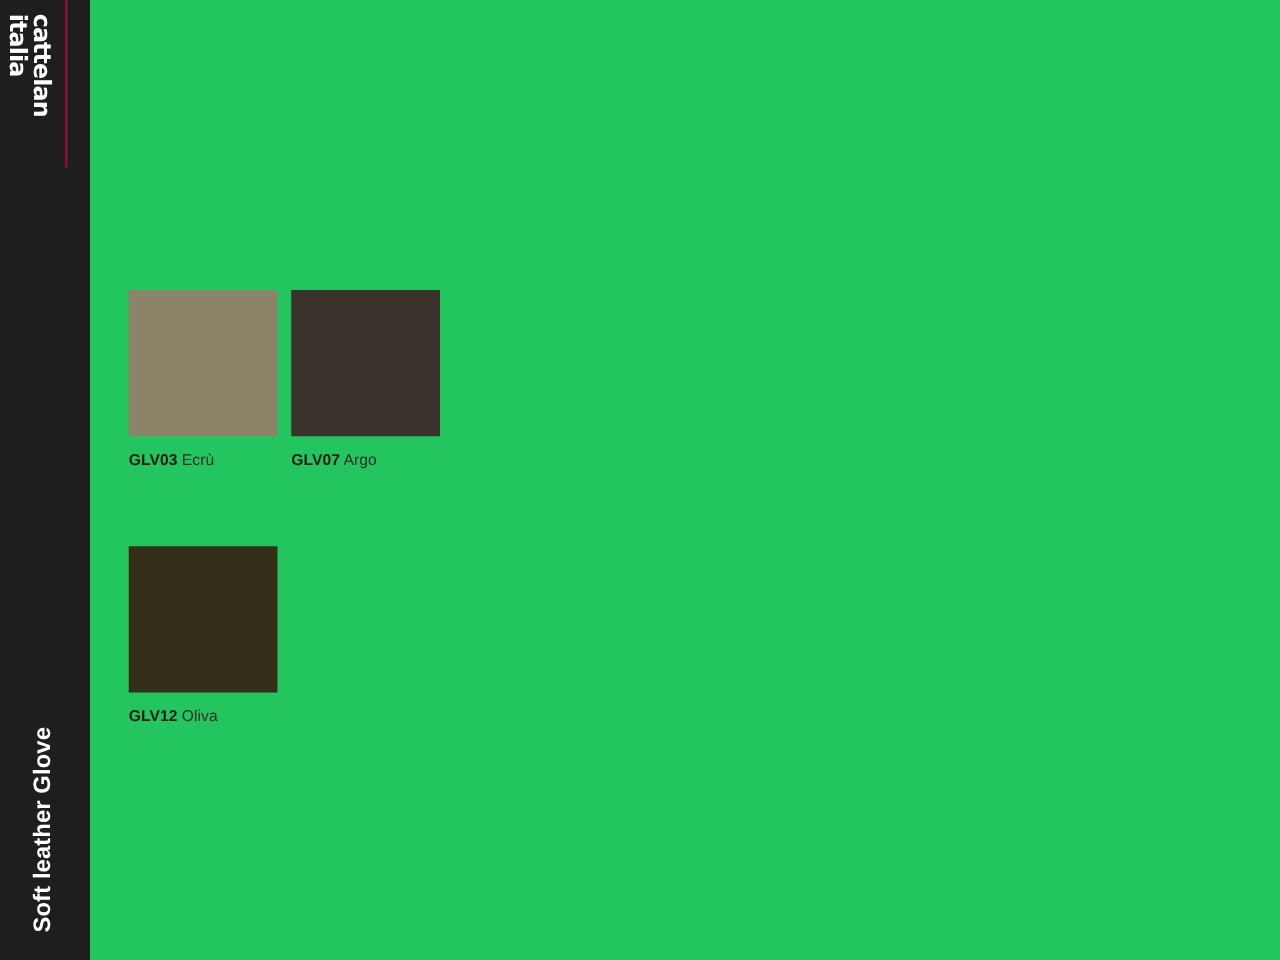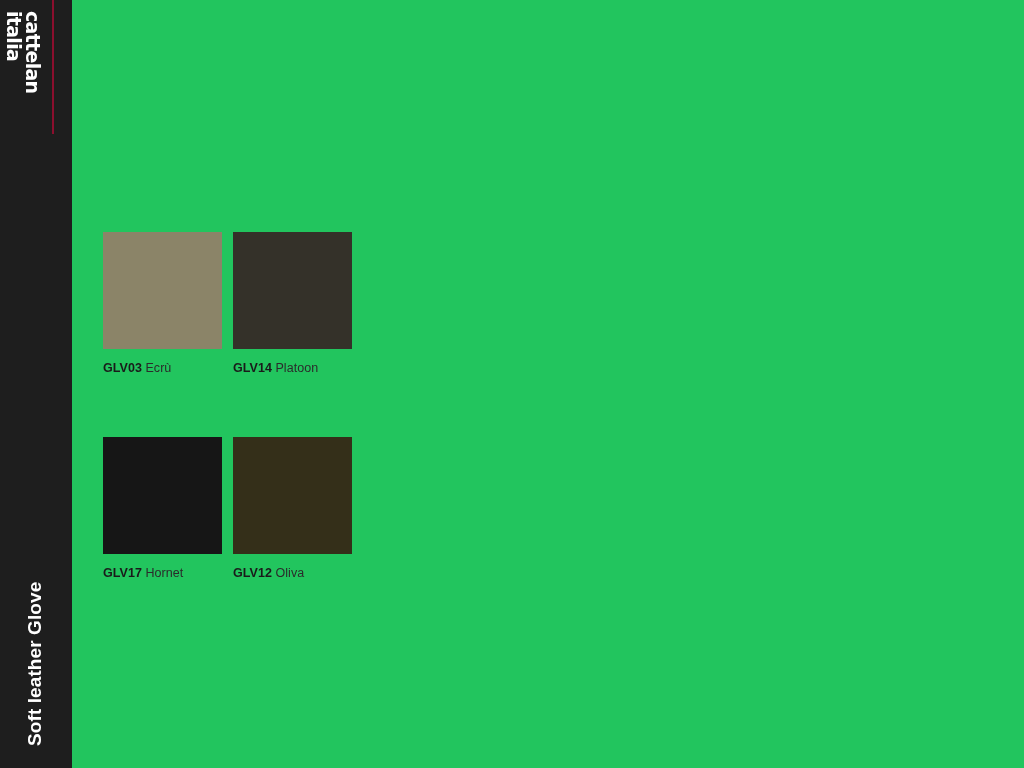--- a/index.html
+++ b/index.html
@@ -137,28 +137,24 @@
 </div>
 
 <div class="content">
   <div class="swatch-grid" id="swatch-grid">
       <div class="swatch-row">
         <div class="swatch-cell">
           <div class="swatch-chip" style="background: rgb(139, 132, 104);"></div>
           <div class="swatch-label"><span class="code">GLV03</span> <span class="name">Ecrù</span></div>
         </div>
         <div class="swatch-cell">
-          <div class="swatch-chip" style="background: rgb(52, 49, 41);"></div>
-          <div class="swatch-label"><span class="code">GLV14</span> <span class="name">Platoon</span></div>
+          <div class="swatch-chip" style="background: rgb(59, 50, 43);"></div>
+          <div class="swatch-label"><span class="code">GLV07</span> <span class="name">Argo</span></div>
         </div>
       </div>
       <div class="swatch-row">
-        <div class="swatch-cell">
-          <div class="swatch-chip" style="background: rgb(22, 22, 22);"></div>
-          <div class="swatch-label"><span class="code">GLV17</span> <span class="name">Hornet</span></div>
-        </div>
         <div class="swatch-cell">
           <div class="swatch-chip" style="background: rgb(52, 47, 25);"></div>
           <div class="swatch-label"><span class="code">GLV12</span> <span class="name">Oliva</span></div>
         </div>
       </div>
     </div>
 </div>
 
 </body></html>

